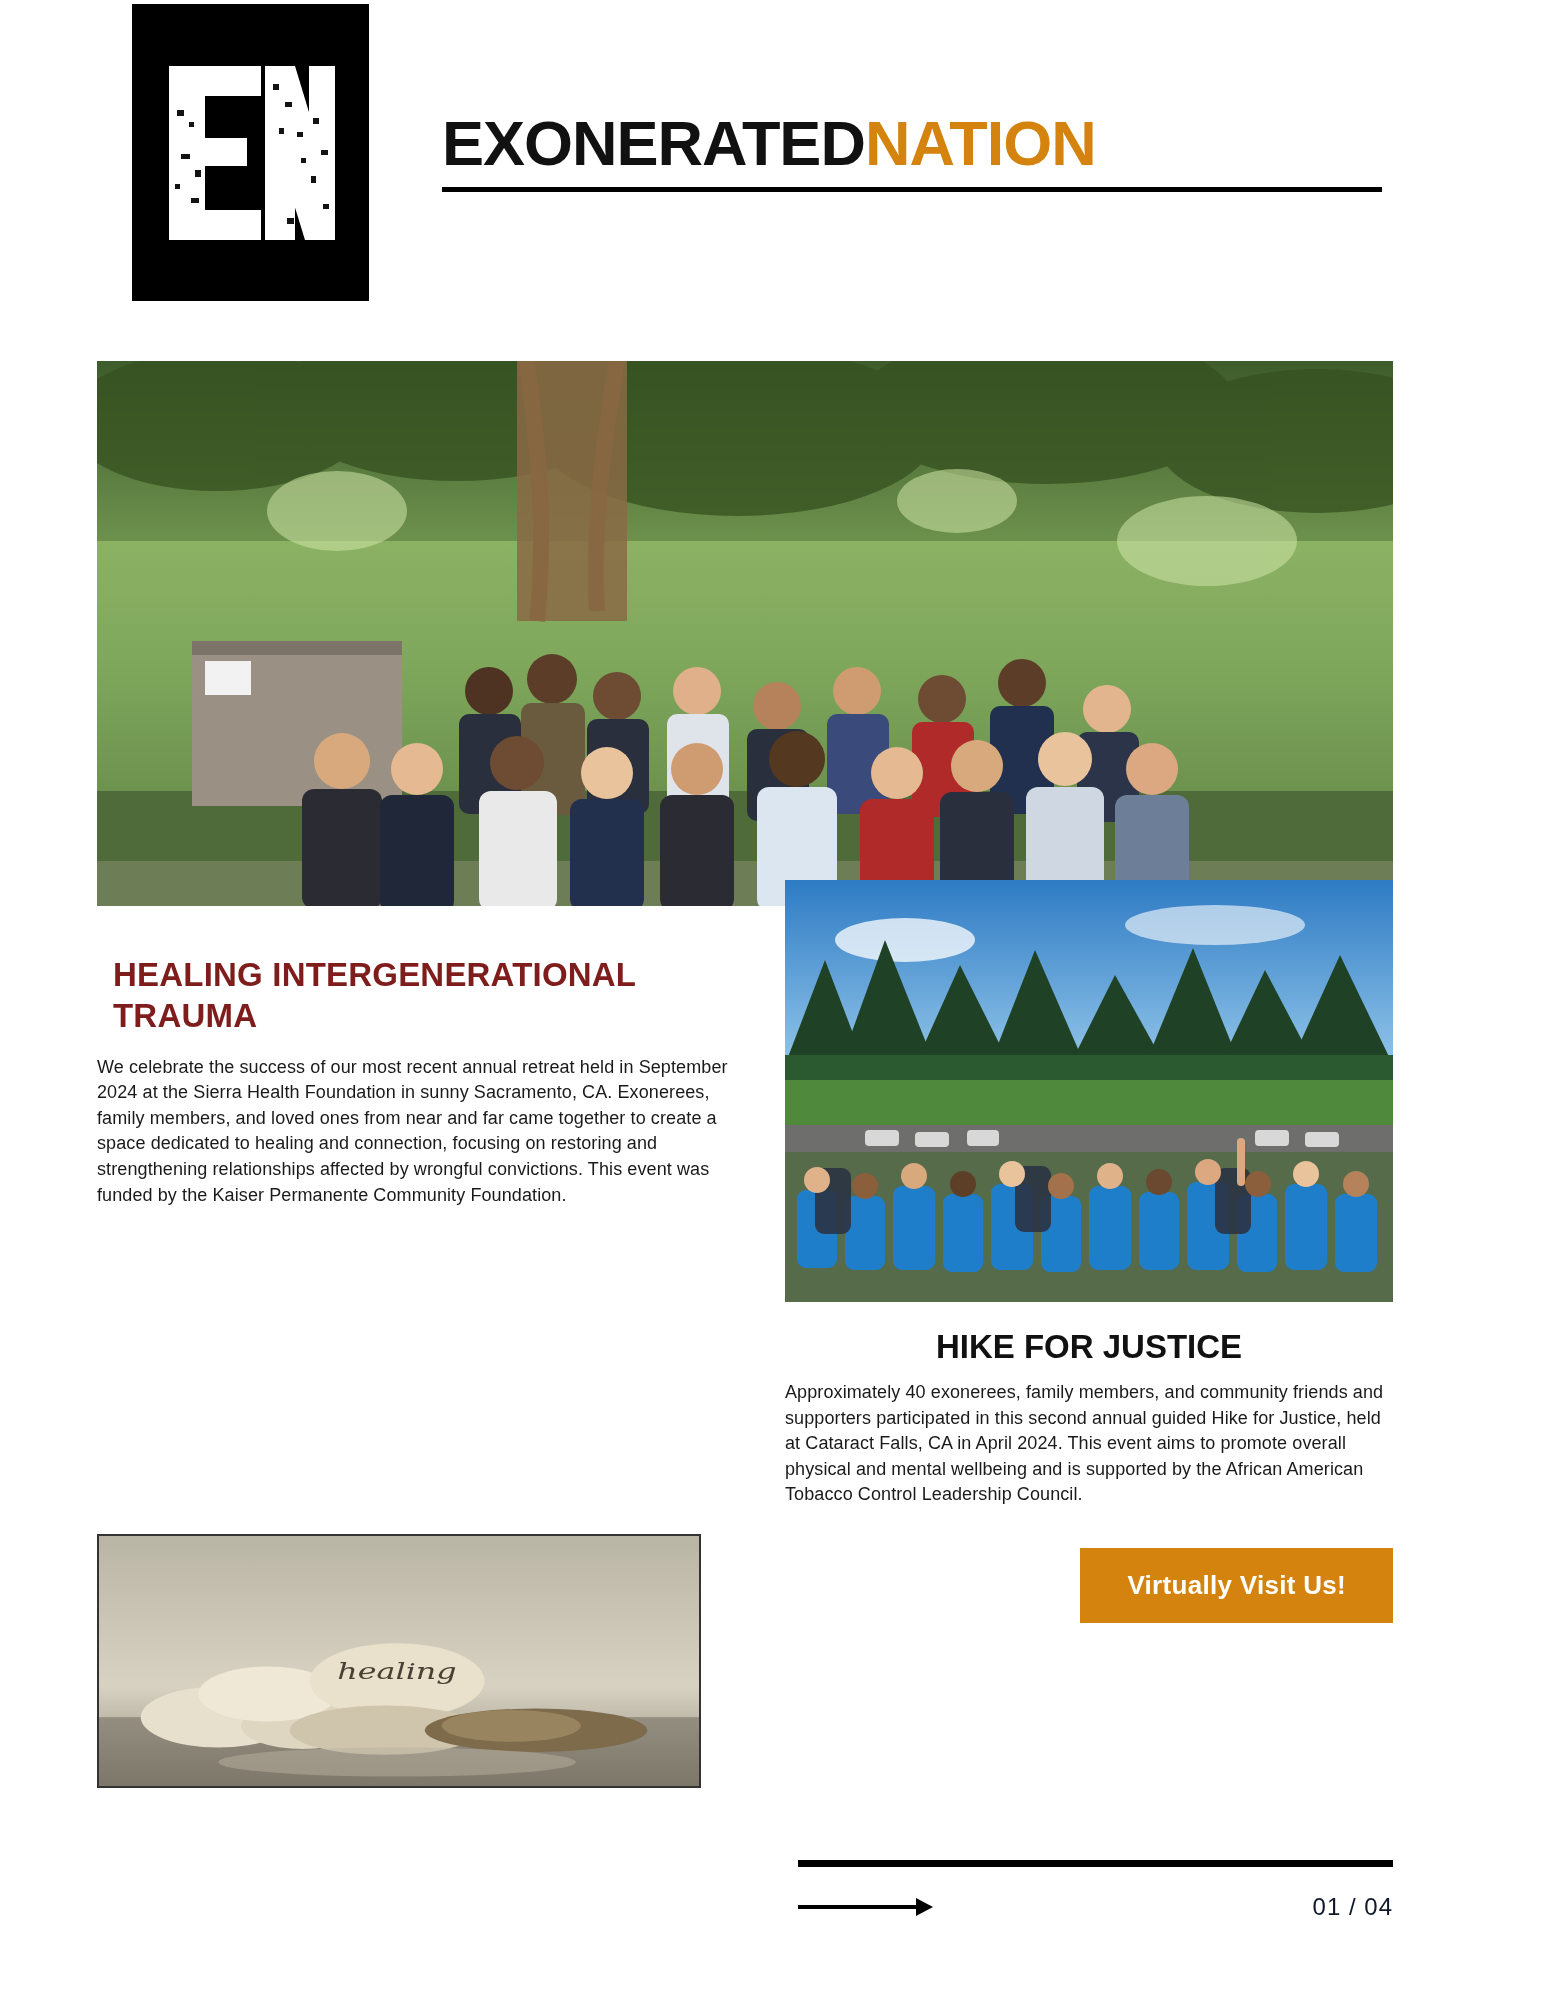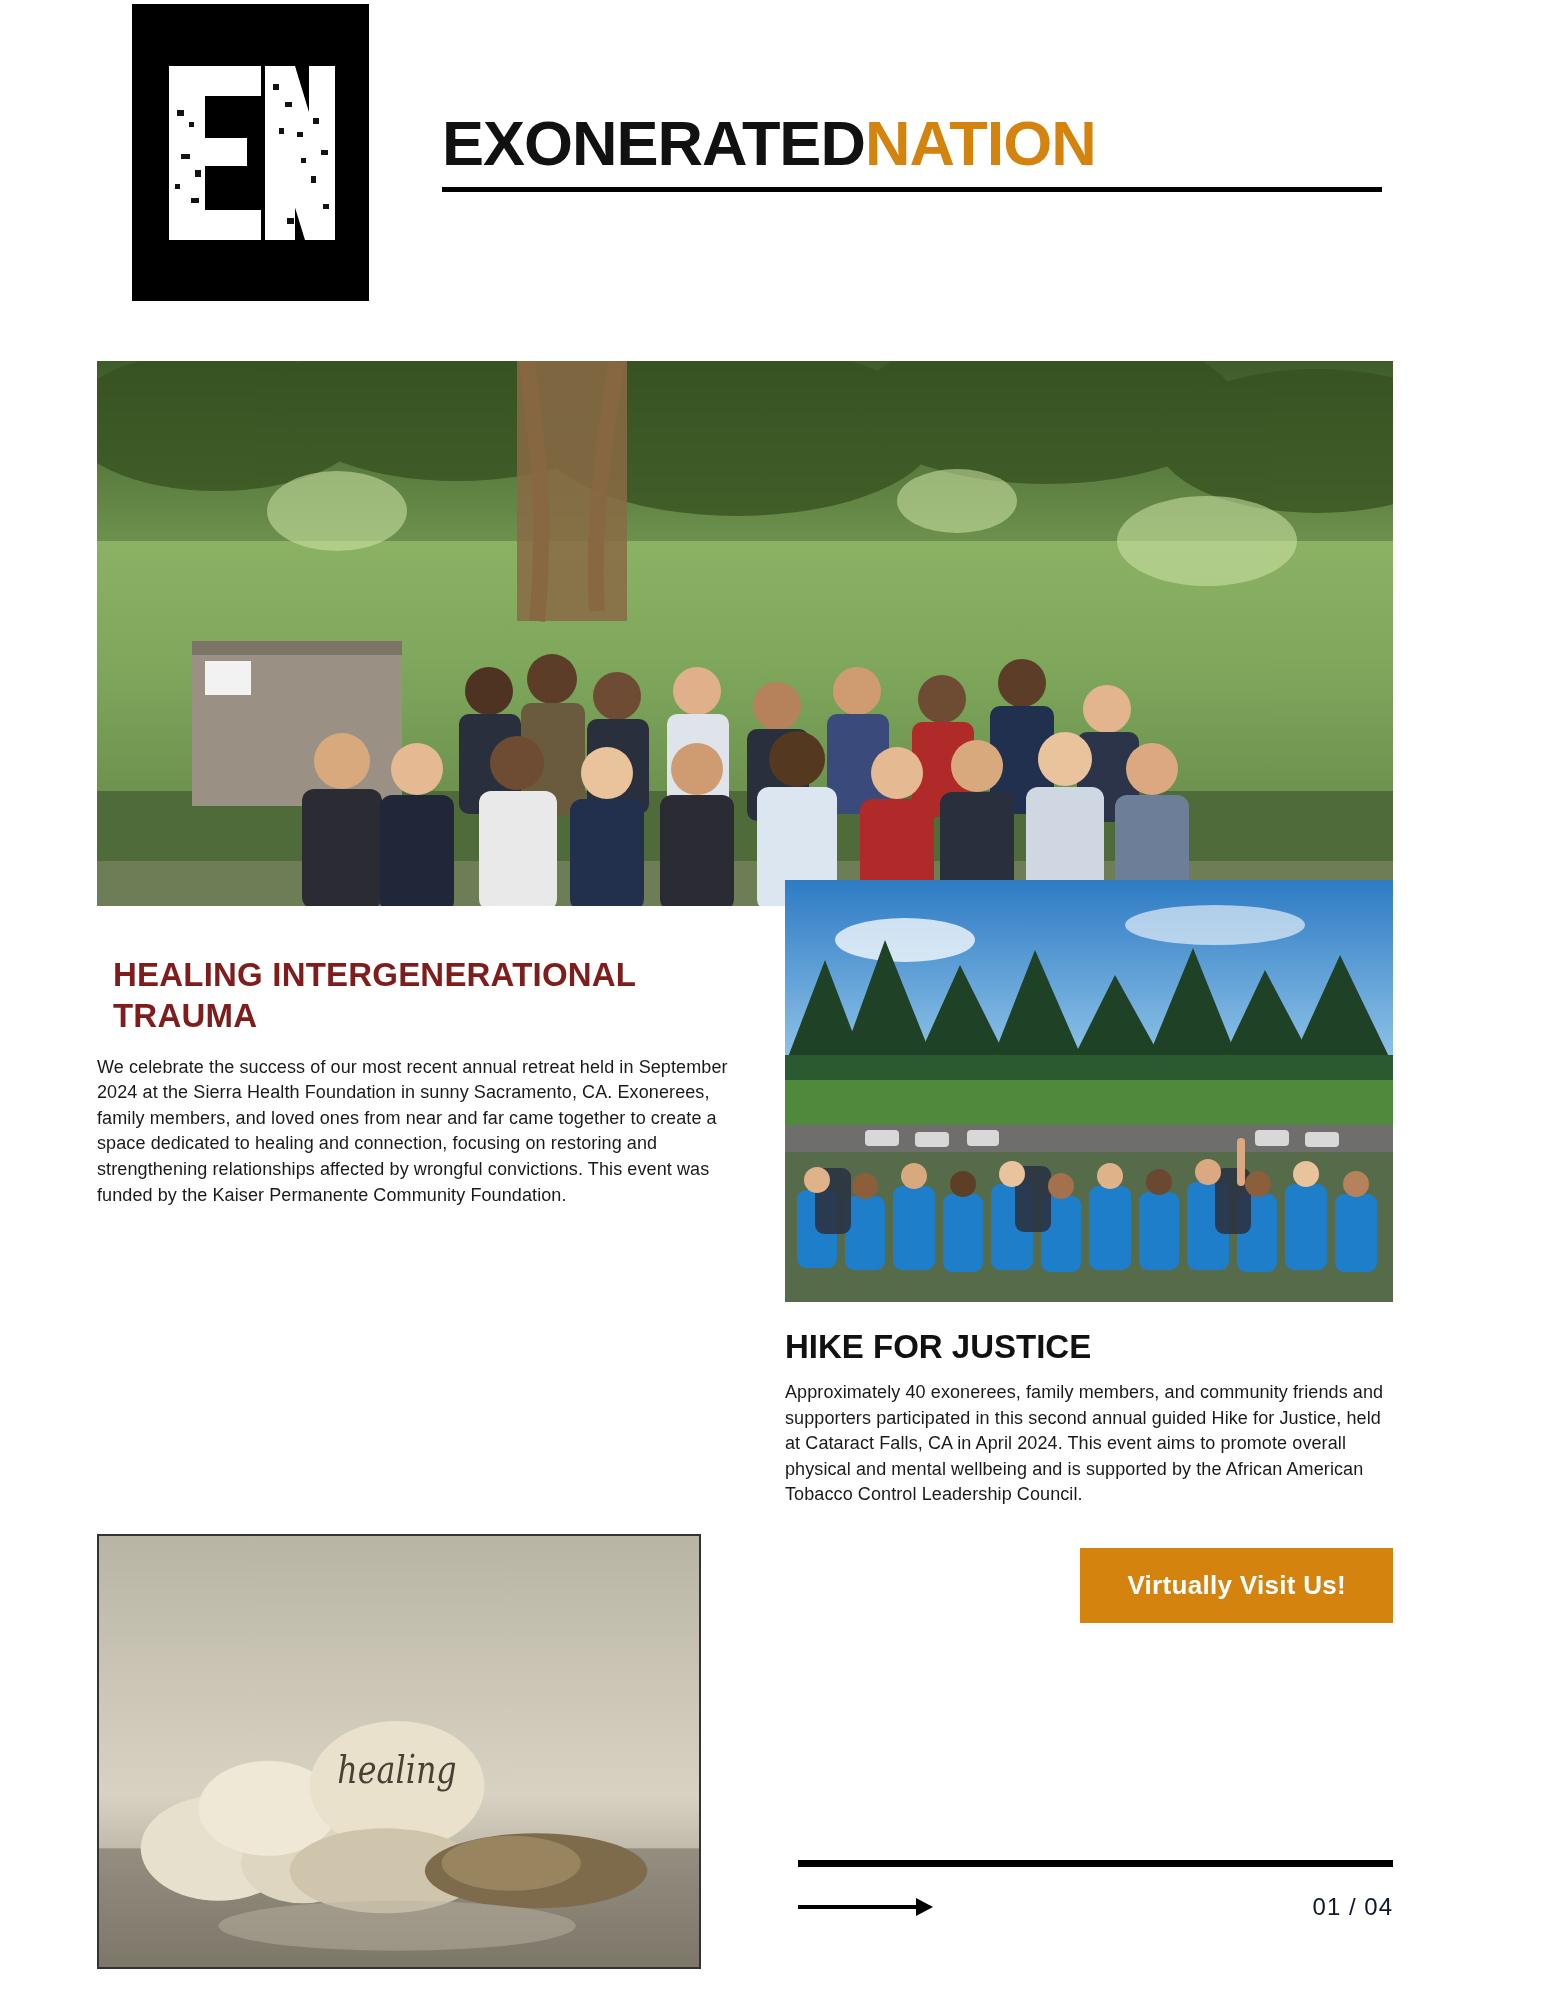--- a/index.html
+++ b/index.html
@@ -110,21 +110,21 @@
     color: #1a1a1a;
     margin: 0;
     letter-spacing: 0.1px;
   }
 
   .stones {
     position: absolute;
     left: 97px;
     top: 1534px;
     width: 604px;
-    height: 435px;
+    height: 254px;
     border: 2px solid #333;
     overflow: hidden;
     background: #cfc6b4;
   }
 
   
   .right-col {
     position: absolute;
     left: 785px;
     top: 880px;
@@ -132,21 +132,21 @@
   }
   .hike-photo {
     width: 608px;
     height: 422px;
     overflow: hidden;
     background: #3d6f9a;
   }
   .headline-right {
     font-size: 33px;
     font-weight: bold;
-    text-align: left;
+    text-align: center;
     margin: 26px 0 14px 0;
     color: #111111;
   }
   .cta-wrap {
     display: flex;
     justify-content: flex-end;
     margin-top: 40px;
   }
   .cta-button {
     background: #d4830f;

